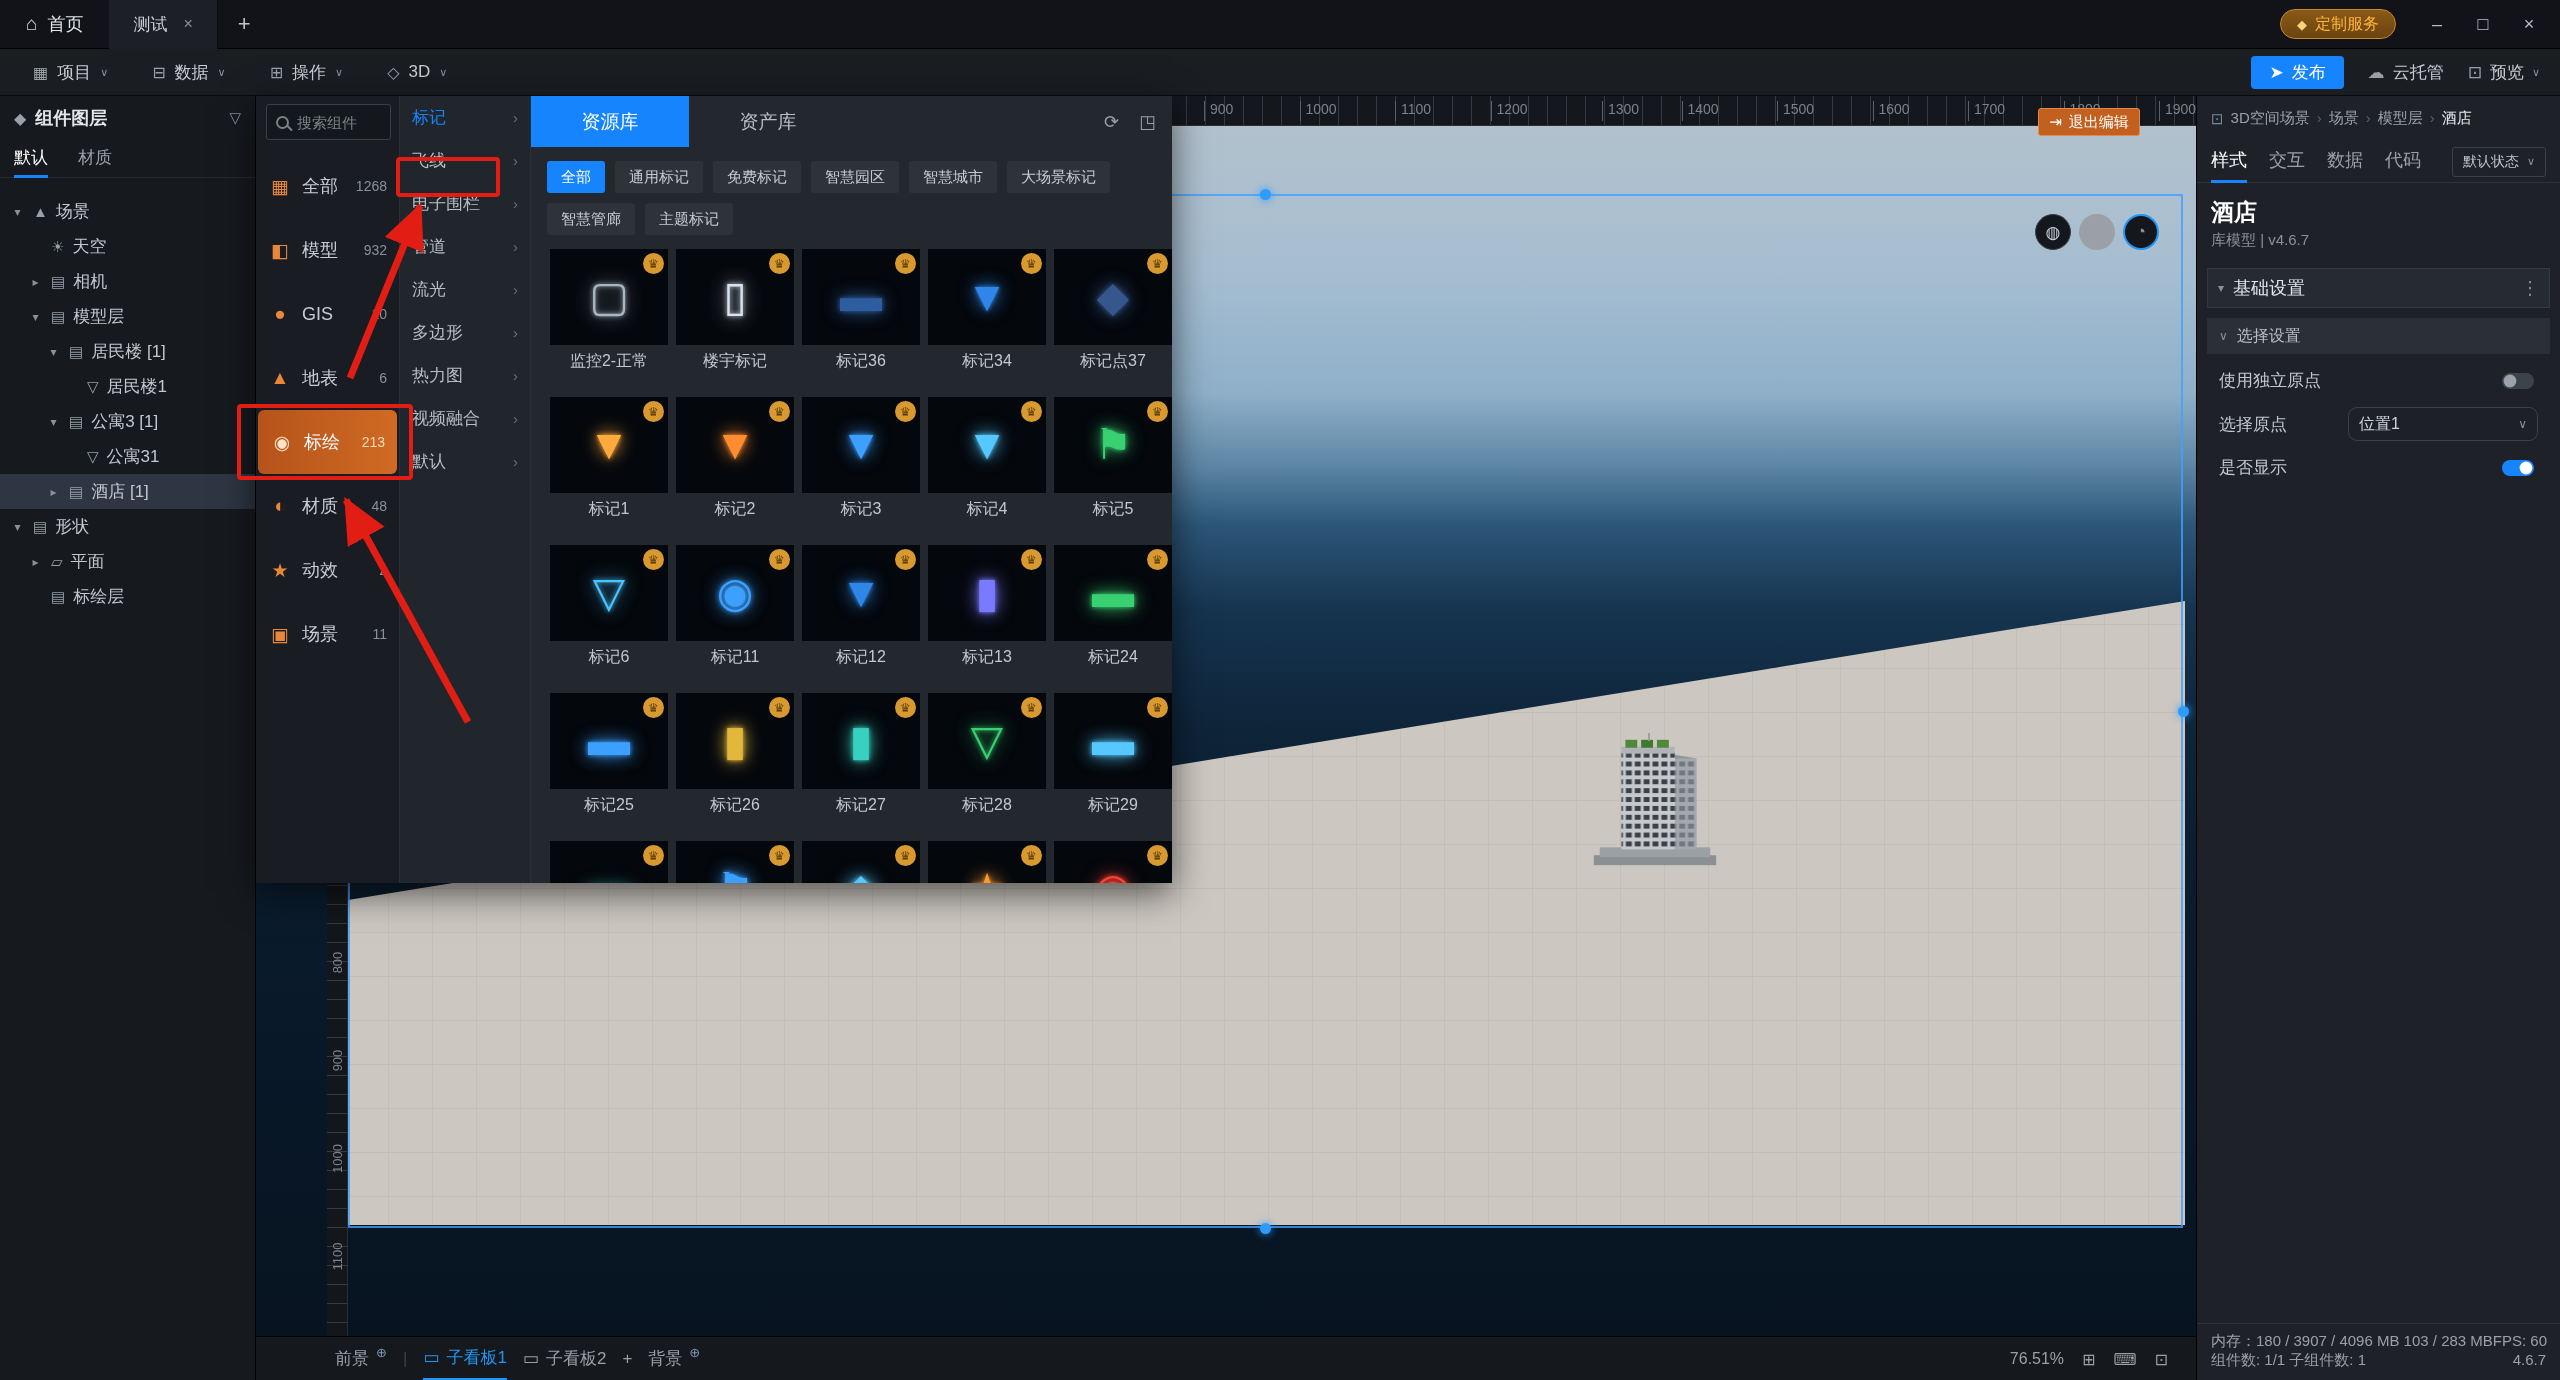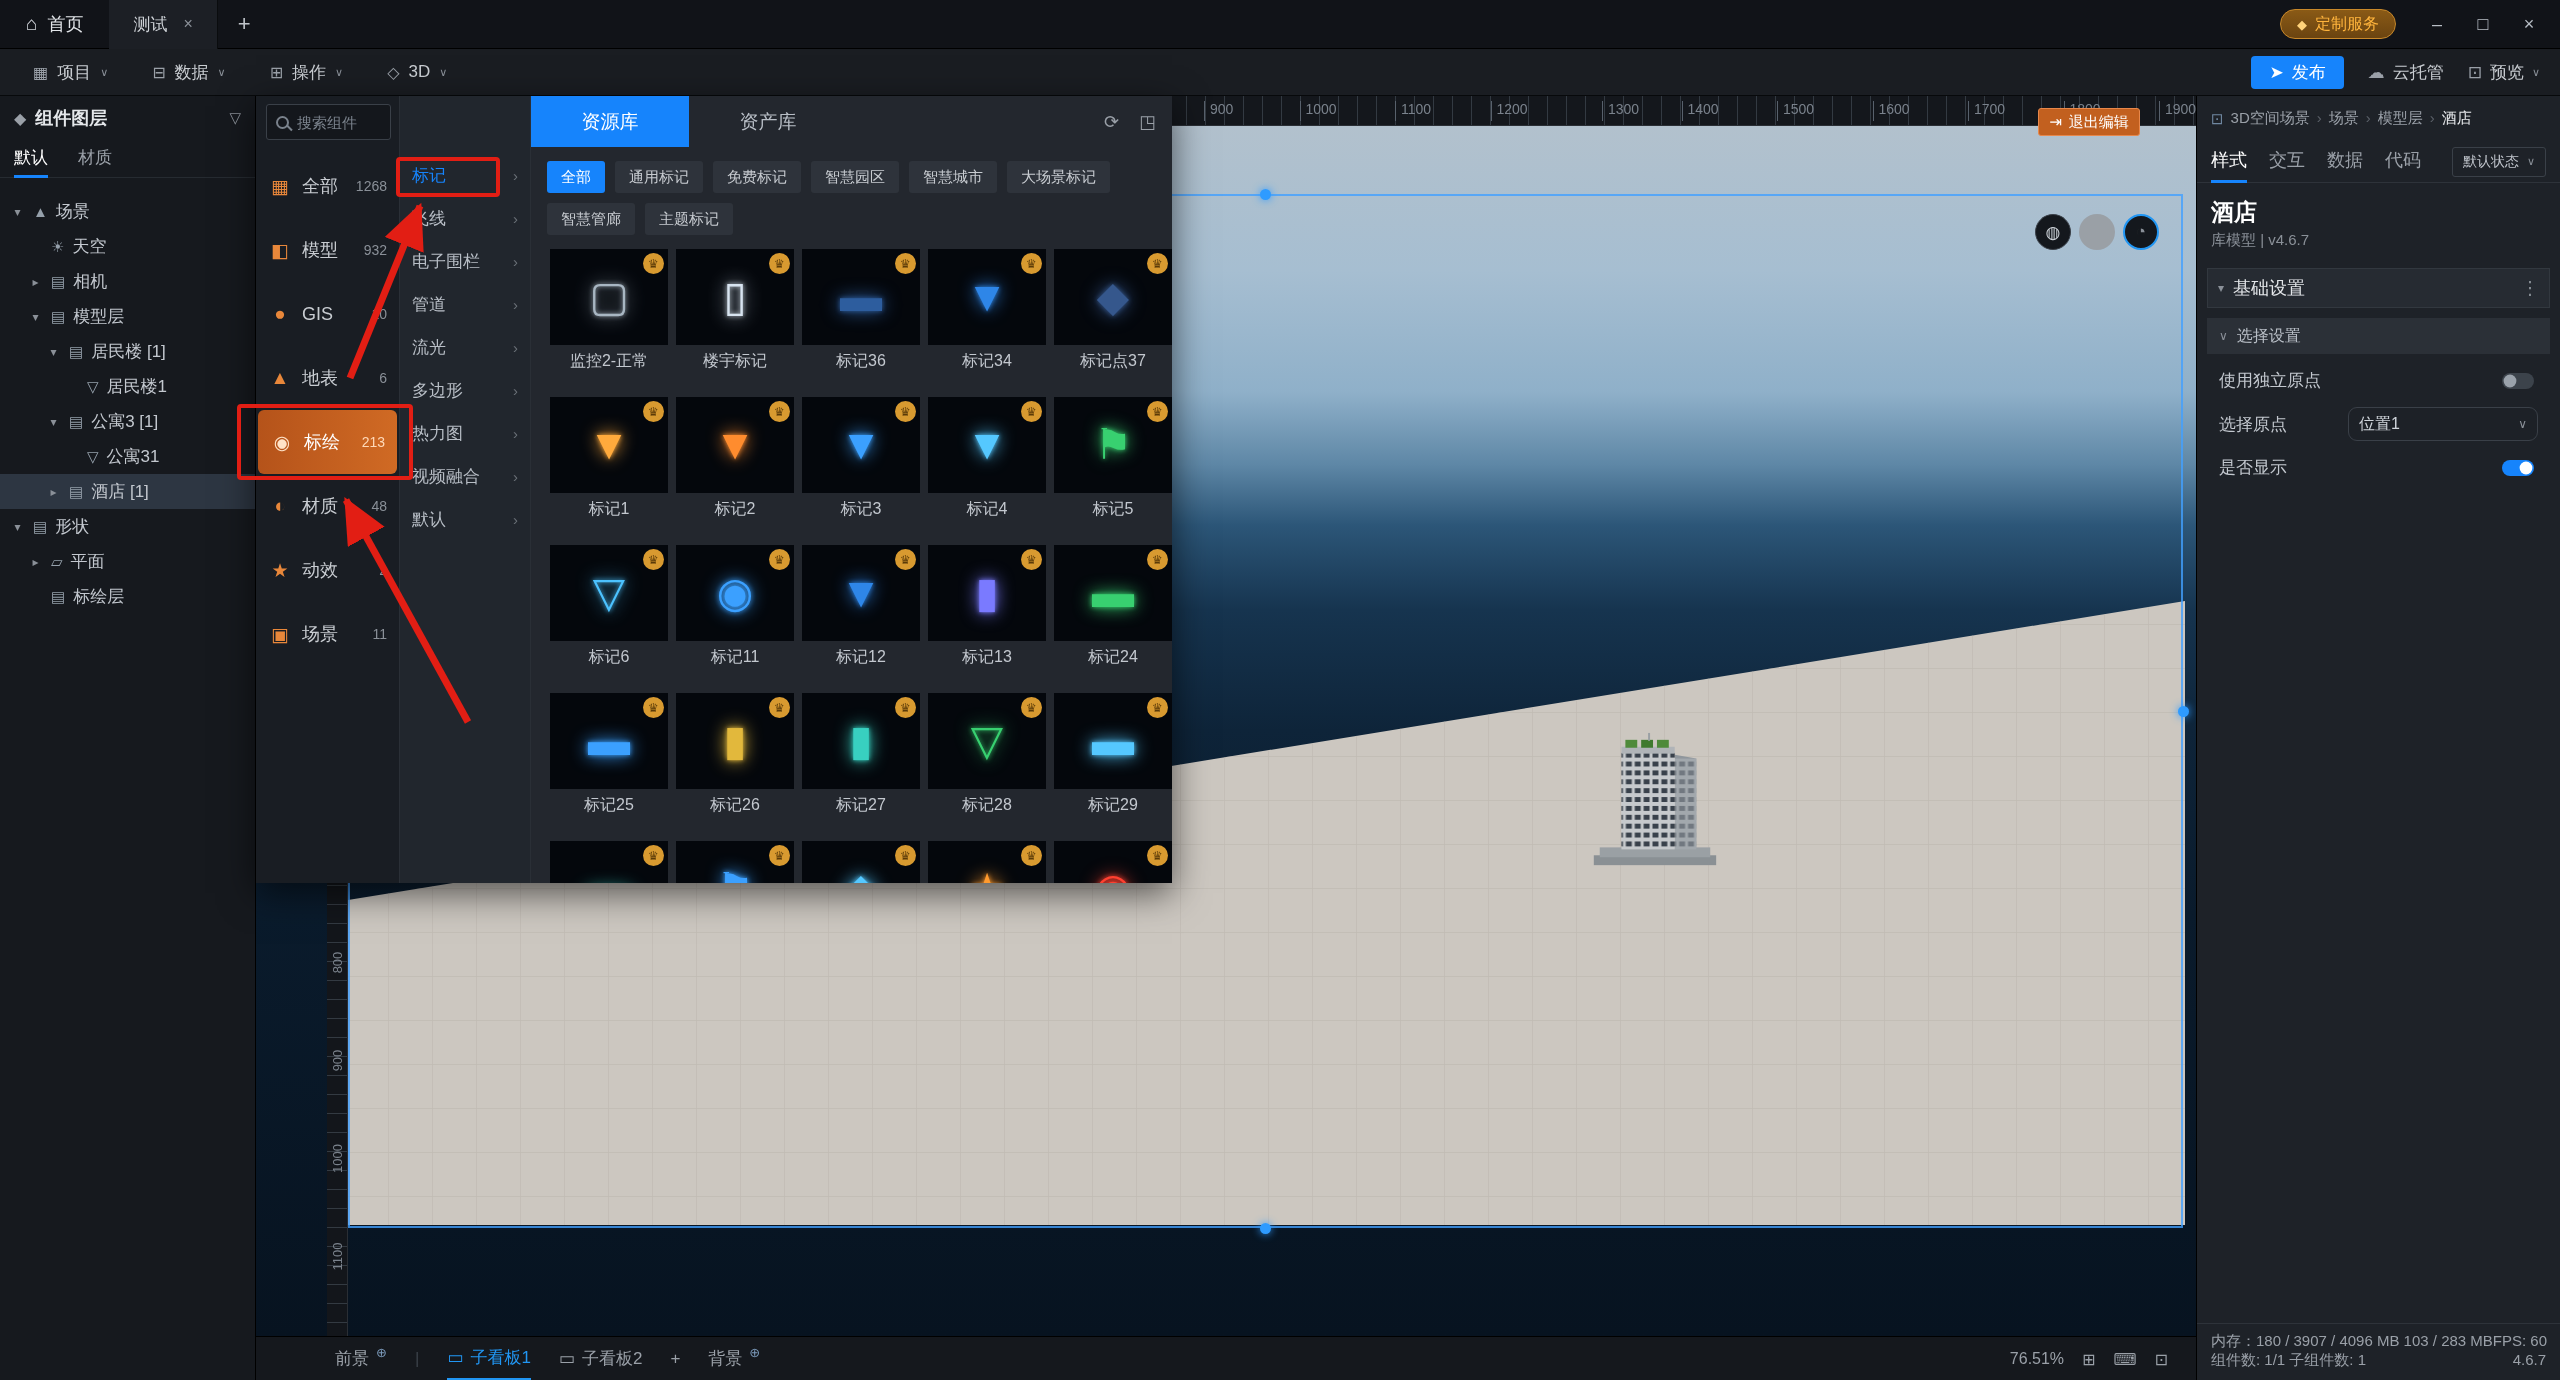--- a/index.html
+++ b/index.html
@@ -56,42 +56,42 @@
 .ruler-top .rnum{position:absolute;top:5px;height:20px;padding-left:5px;border-left:1px solid #58616c;font-size:14px;color:#7a828c}
 .ruler-left{position:absolute;left:71px;top:30px;width:21px;height:1210px;background:#13161b;border-right:1px solid #2a2e34;
  background-image:repeating-linear-gradient(180deg,transparent 0 18px,#333a42 18px 19px)}
 .ruler-left .rnum{position:absolute;left:-10px;width:40px;text-align:center;transform:rotate(-90deg);font-size:13px;color:#7a828c}
 .exit-btn{position:absolute;left:1782px;top:12px;width:102px;height:28px;background:#c2601f;border:1px solid #e8874a;border-radius:3px;color:#fff;font-size:15px;display:flex;align-items:center;justify-content:center;gap:7px}
 .vp-circles{position:absolute;left:1779px;top:118px;display:flex;gap:8px}
 .circle{width:36px;height:36px;border-radius:50%;display:flex;align-items:center;justify-content:center;font-size:17px}
 .circle.globe{background:#14181d;border:1px solid #3a4048;color:#cfd5db}
 .circle.sphere{background:#9aa0a6;color:#6a7076}
 .circle.ring{background:#14181d;border:2px solid #2196f3;color:#8a9098}
-.vp-bottombar{position:absolute;left:0;bottom:0;width:1940px;height:44px;background:#15181d;border-top:1px solid #000;display:flex;align-items:center;padding-left:79px;gap:28px;font-size:17px;color:#9aa0a8}
+.vp-bottombar{position:absolute;left:0;bottom:0;width:1940px;height:44px;background:#15181d;border-top:1px solid #000;display:flex;align-items:center;padding-left:79px;gap:16px;font-size:17px;color:#9aa0a8}
 .vb-item{display:flex;align-items:center;gap:7px;height:44px}
 .vb-item.active{color:#2196f3;border-bottom:3px solid #2196f3}
 .vb-plus-badge{font-size:13px;color:#7a98b8;position:relative;top:-6px}
 .vb-divider{color:#3a4048}
 .vb-right{position:absolute;right:28px;top:0;height:44px;display:flex;align-items:center;gap:18px;color:#9aa0a8;font-size:16px}
 
 
 .popup{position:absolute;left:256px;top:96px;width:916px;height:787px;display:flex;z-index:10;box-shadow:0 10px 34px rgba(0,0,0,.6)}
 .lib-cats{width:144px;background:#191d23;border-right:1px solid #2a2f36}
 .searchbox{margin:8px 8px 14px 10px;height:36px;border:1px solid #3a4048;background:#14171c;display:flex;align-items:center;gap:8px;padding:0 9px;border-radius:3px}
 .searchbox input{background:none;border:none;outline:none;color:#c8ccd1;width:86px;font-size:15px}
 .searchbox input::placeholder{color:#7a828c}
 .icon-search{width:13px;height:13px;border:2px solid #7a828c;border-radius:50%;position:relative;flex:none}
 .icon-search::after{content:'';position:absolute;width:7px;height:2px;background:#7a828c;transform:rotate(45deg);right:-6px;bottom:-2px}
 .cat-row{height:64px;display:flex;align-items:center;gap:10px;padding:0 12px;font-size:18px;color:#c8ccd1}
 .cat-row .cicon{color:#e8873a;font-size:19px;width:24px;text-align:center}
 .cat-row .ccount{margin-left:auto;font-size:14px;color:#8a9098}
 .cat-row.active{background:linear-gradient(90deg,#b5531a,#d06a24);color:#fff;border-radius:6px;margin:0 2px}
 .cat-row.active .cicon{color:#ffe3c8}
 .cat-row.active .ccount{color:#ffd9b8}
-.lib-subcats{width:131px;background:#21262d;border-right:1px solid #2a2f36;padding-top:58px}
+.lib-subcats{width:131px;background:#21262d;border-right:1px solid #2a2f36;}
 .sub-row{height:43px;display:flex;align-items:center;padding:0 12px;font-size:17px;color:#b8bec6}
 .sub-row .chev{margin-left:auto;color:#6a7077;font-size:15px}
 .sub-row.active{color:#1684fc}
 .lib-main{flex:1;display:flex;flex-direction:column;background:#23272e}
 .lib-tabs{display:flex;height:51px;align-items:stretch}
 .lib-tab{width:158px;display:flex;align-items:center;justify-content:center;font-size:19px;color:#b8bec6}
 .lib-tab.active{background:#1684fc;color:#fff}
 .lib-tab-icons{margin-left:auto;display:flex;align-items:center;gap:20px;padding-right:16px;color:#9aa0a8;font-size:18px}
 .chips{padding:14px 16px 10px;display:flex;flex-wrap:wrap;gap:10px}
 .chip{height:32px;padding:0 14px;background:#2e333b;border-radius:3px;font-size:15px;color:#c8ccd1;display:flex;align-items:center;white-space:nowrap}

